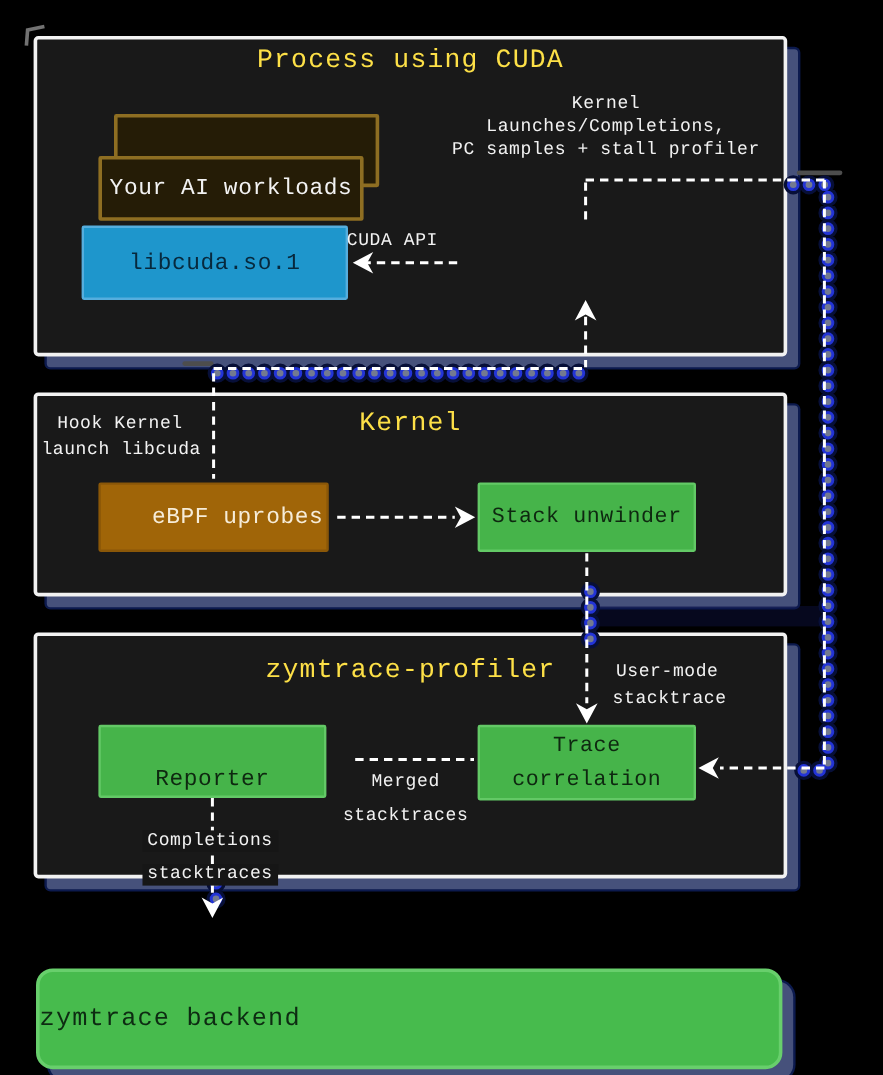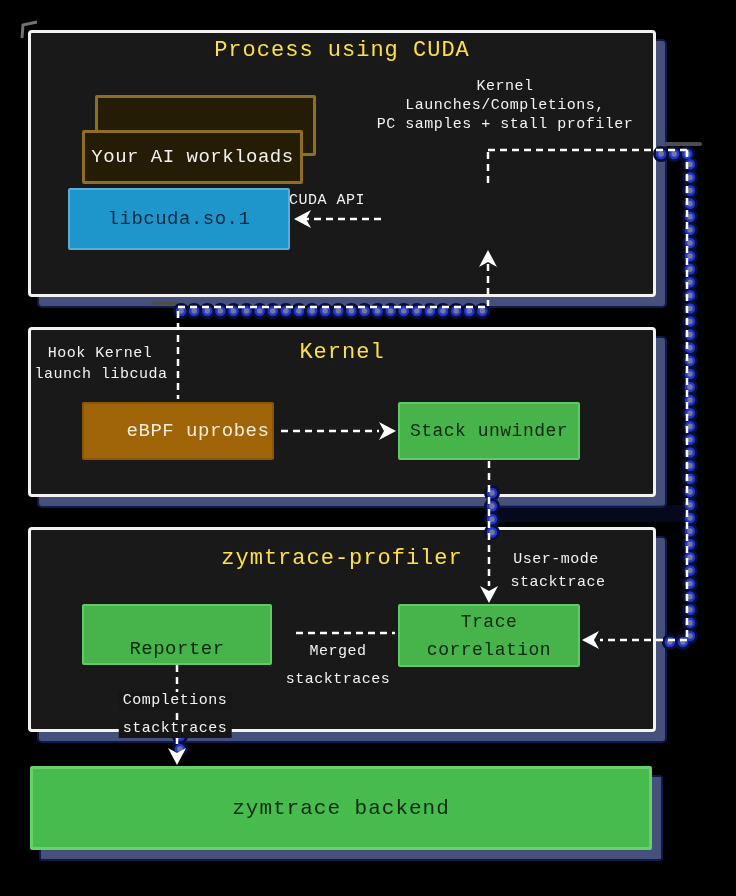--- a/index.html
+++ b/index.html
@@ -22,24 +22,25 @@
     display:flex;flex-direction:column;align-items:center;justify-content:center;
     text-align:center;font-size:19px;letter-spacing:0.5px;border-radius:2px;
   }
   .node .ln{line-height:28px;}
   .green{background:#46b44a;border:2px solid #63c966;color:#0e2810;}
   .blue{background:#1e96cc;border:2px solid #55aede;color:#07293d;text-align:center;}
   .brown{background:#a06508;border:2px solid #8a5708;color:#f6ecd8;}
   .goldbox{background:#251c06;border:3px solid #8e6e22;color:#f2f2f2;}
   .backend{
     position:absolute;box-sizing:border-box;z-index:10;
-    background:#47bb4d;border:3px solid #68cf6c;border-radius:2px;
-    display:flex;align-items:center;justify-content:center;
+    background:#47bb4d;border:3px solid #68cf6c;border-radius:14px;
+    display:flex;align-items:center;
     color:#0d2b12;font-size:21px;letter-spacing:1px;
     box-shadow:10px 10px 0 -1px #46517b, 10px 10px 0 1px #0c1a4e;
+    margin-top:41px;
   }
   .lbl{
     position:absolute;z-index:60;color:#f2f2f2;font-size:15px;line-height:16px;
     white-space:nowrap;transform:translateX(-50%);letter-spacing:0.5px;
   }
   .lbl.masked{background:#161616;padding:1px 4px;}
   .edges-svg{position:absolute;left:0;top:0;z-index:50;pointer-events:none;}
   .gapband{position:absolute;z-index:3;background:rgba(16,22,80,0.38);}
 </style>
 </head>

